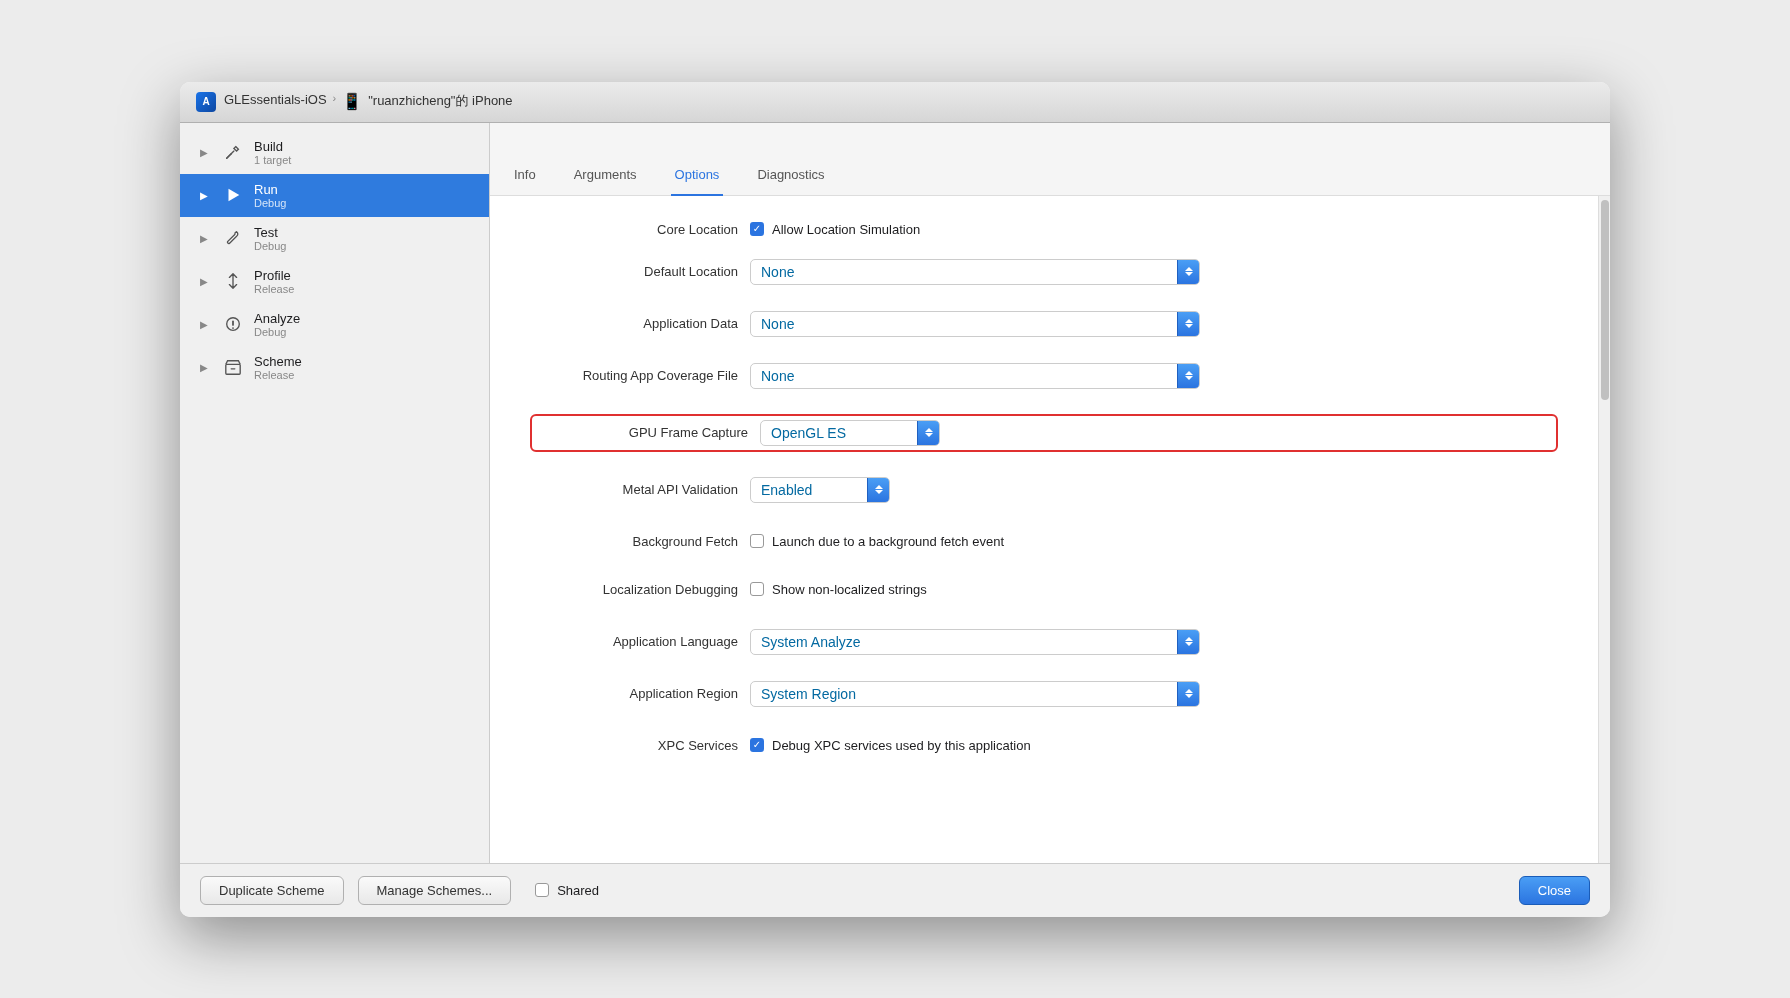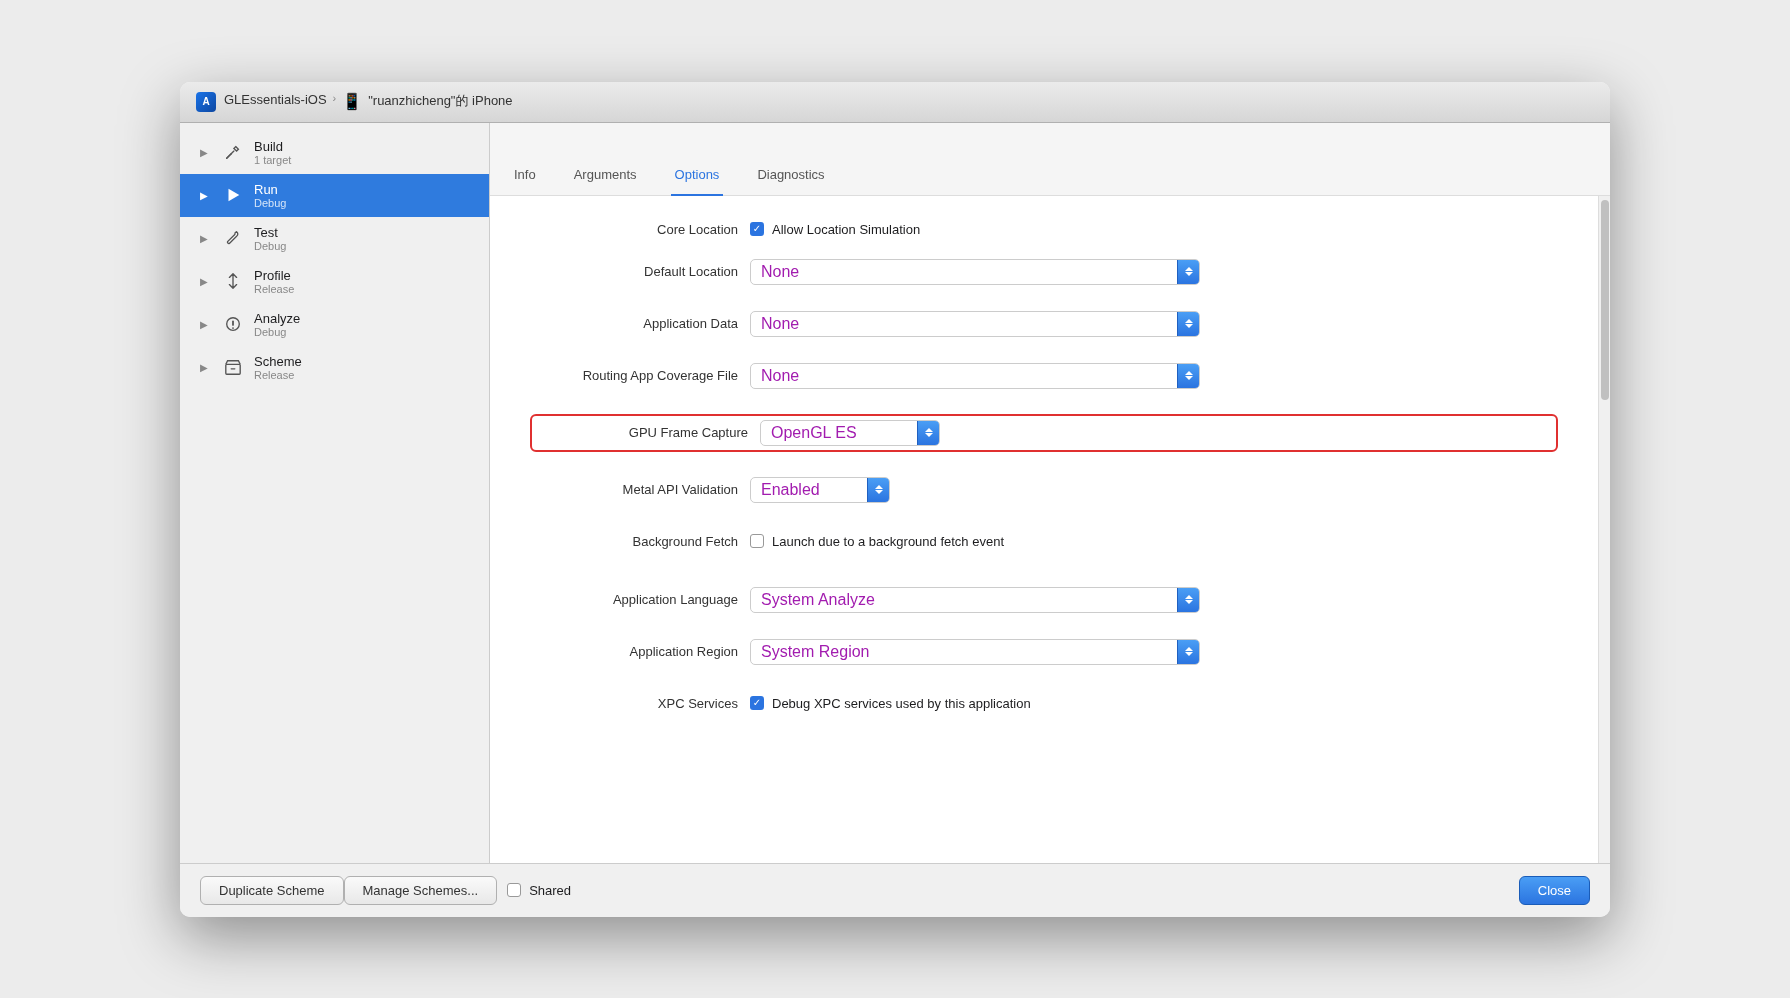--- a/index.html
+++ b/index.html
@@ -195,22 +195,22 @@
       display: flex;
       align-items: center;
       background: white;
       border: 1px solid #ccc;
       border-radius: 5px;
       overflow: hidden;
       height: 26px;
     }
     .select-text {
       padding: 0 10px;
-      font-size: 16px;
-      color: #a21caf;
+      font-size: 14px;
+      color: #0369a1;
       flex: 1;
       white-space: nowrap;
     }
     .select-arrow {
       width: 22px;
       height: 100%;
       background: linear-gradient(to bottom, #e8e8e8, #d5d5d5);
       border-left: 1px solid #ccc;
       display: flex;
       align-items: center;
@@ -264,20 +264,21 @@
       background: #c0c0c0;
       border-radius: 4px;
       margin: 4px auto;
     }
     .bottom-bar {
       background: #f0f0f0;
       border-top: 1px solid #ccc;
       padding: 12px 20px;
       display: flex;
       align-items: center;
+      gap: 14px;
     }
     .btn {
       padding: 6px 18px;
       border-radius: 6px;
       font-size: 13px;
       cursor: pointer;
       border: 1px solid #b0b0b0;
       background: linear-gradient(to bottom, #fafafa, #e8e8e8);
       color: #333;
     }
@@ -500,20 +501,27 @@
           <div class="form-row">
             <div class="form-label">Background Fetch</div>
             <div class="form-control">
               <div class="checkbox-empty"></div>
               <span>Launch due to a background fetch event</span>
             </div>
           </div>
 
           <div style="height: 6px;"></div>
 
+          <div class="form-row">
+            <div class="form-label">Localization Debugging</div>
+            <div class="form-control">
+              <div class="checkbox-empty"></div>
+              <span>Show non-localized strings</span>
+            </div>
+          </div>
 
           <div style="height: 10px;"></div>
 
           <div class="form-row">
             <div class="form-label">Application Language</div>
             <div class="form-control">
               <div class="select-control select-wide">
                 <span class="select-text">System Analyze</span>
                 <div class="select-arrow select-arrow-blue">
                   <span class="arrow-up-white"></span>

